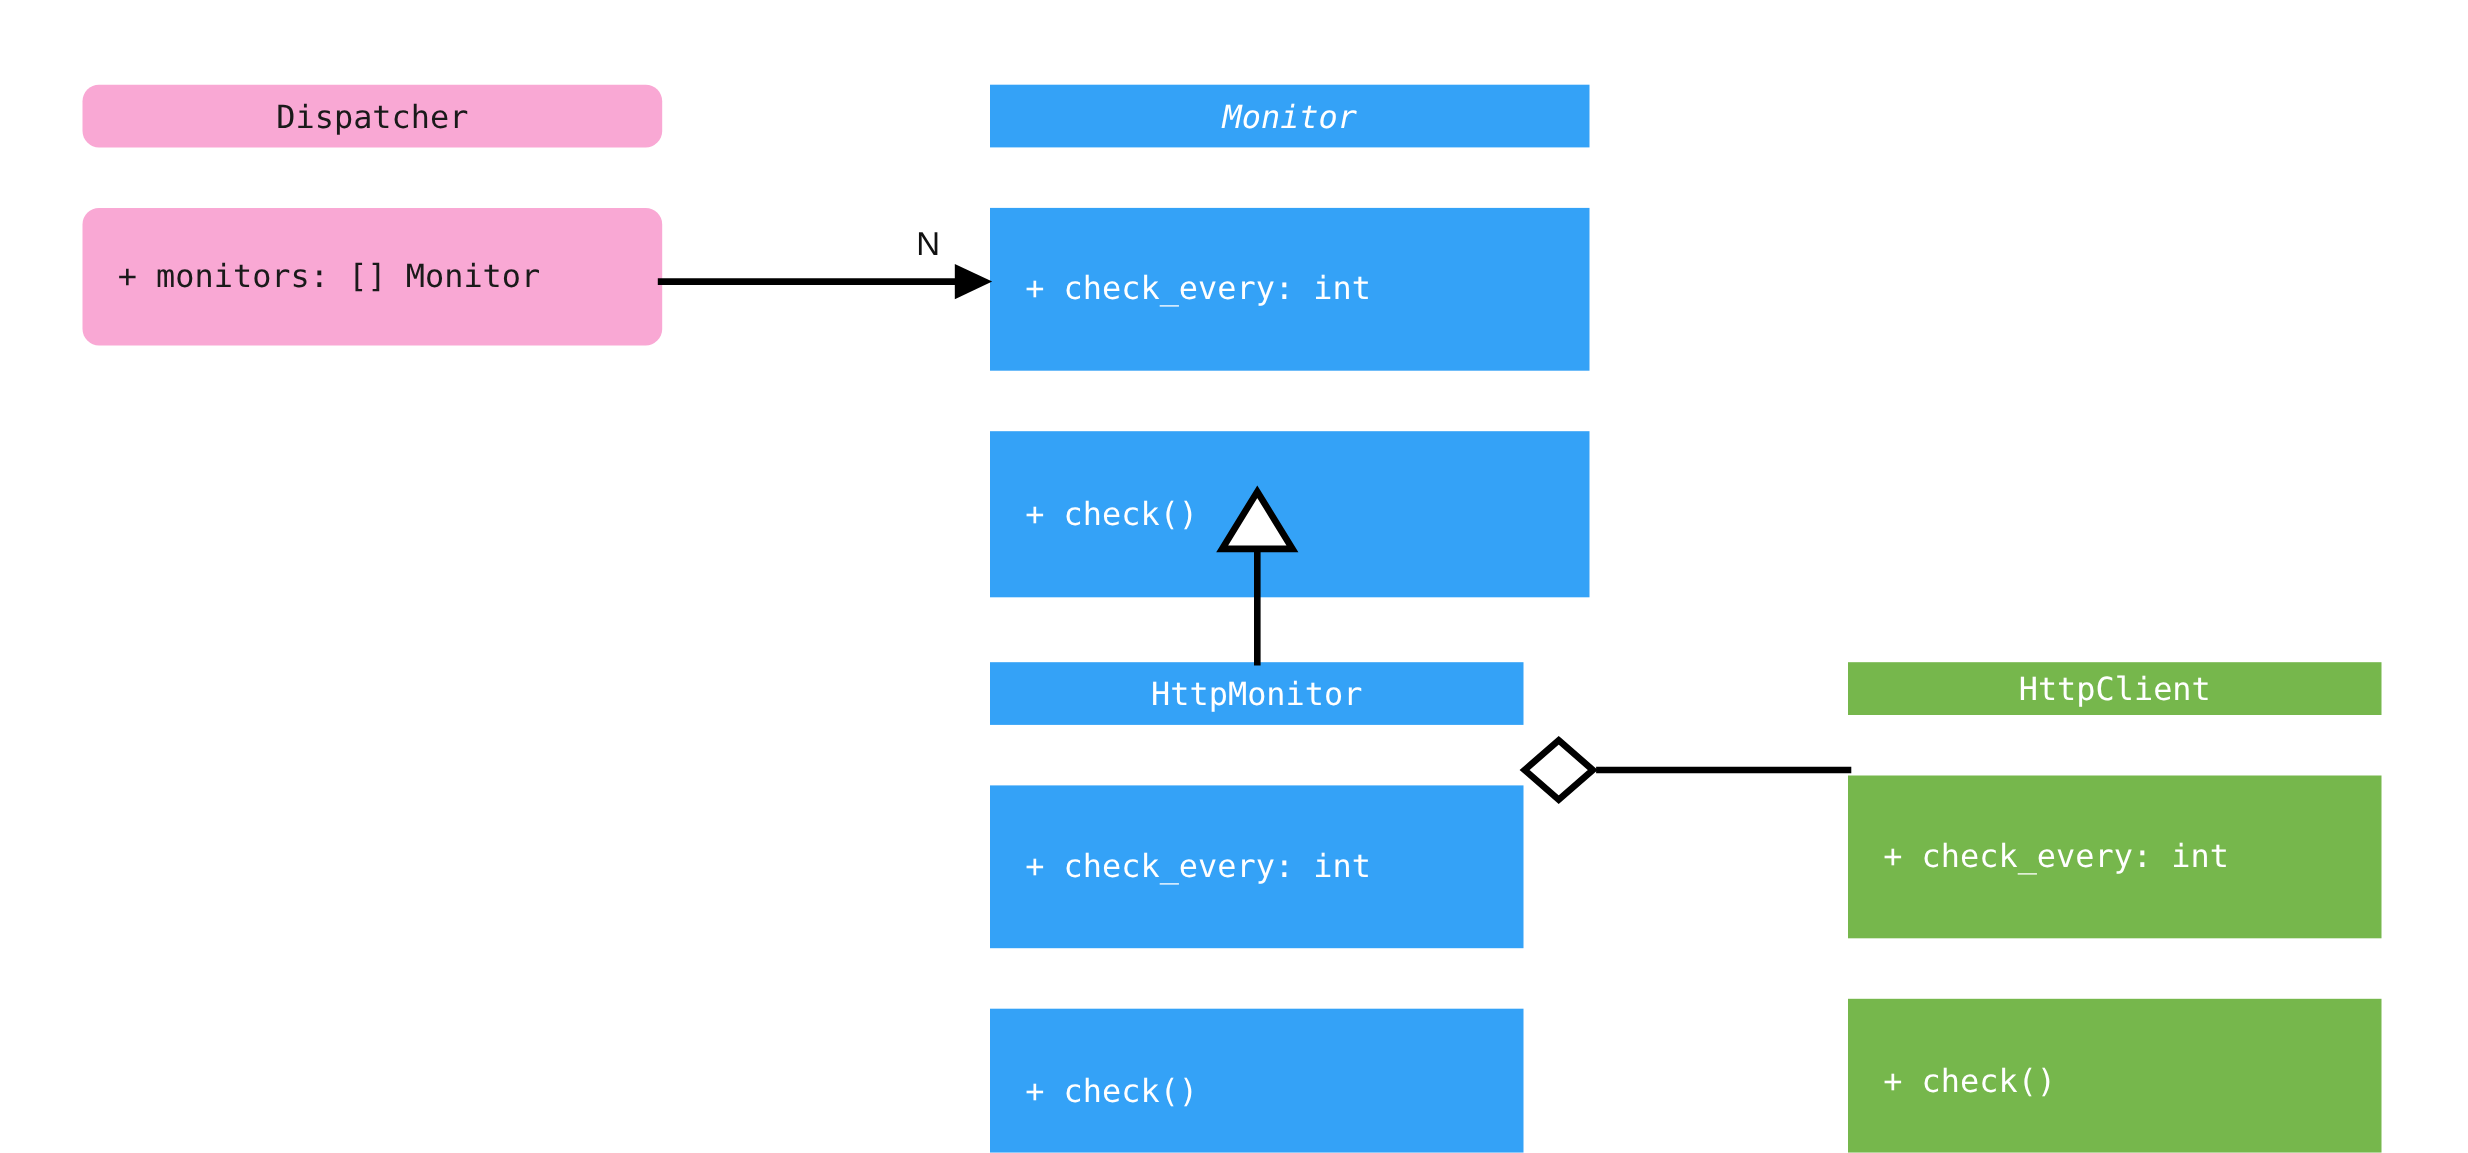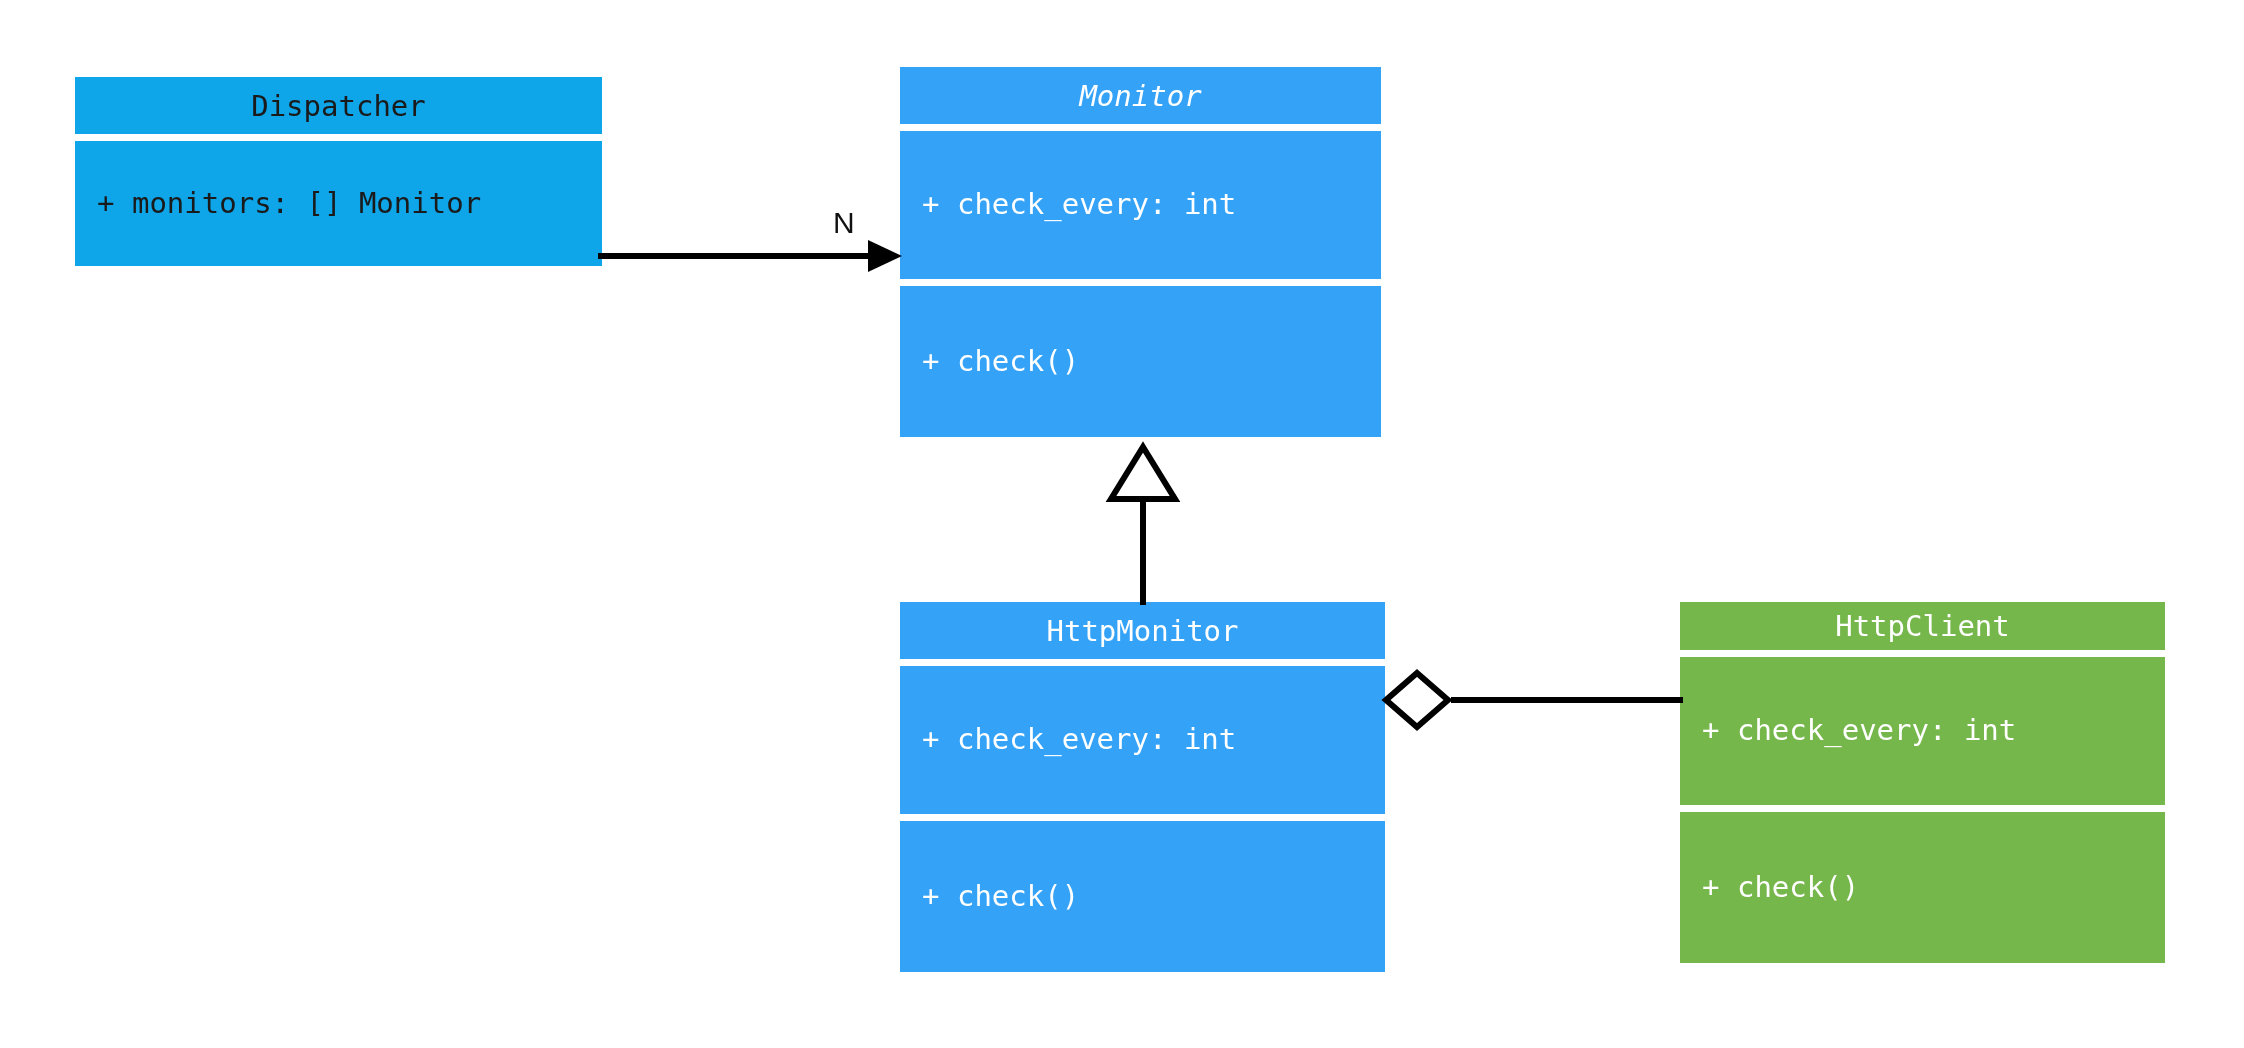--- a/index.html
+++ b/index.html
@@ -35,36 +35,37 @@
     font-size: 29px;
     letter-spacing: 0px;
     white-space: nowrap;
   }
   .uml-title.abstract {
     font-style: italic;
   }
   .uml-body {
     display: flex;
     align-items: center;
-    padding-left: 22px;
+    padding-left: 32px;
+    margin-top: 48px;
   }
   .uml-lines {
     font-size: 29px;
     line-height: 1.22;
     white-space: pre;
   }
 
   
   .sep {
     width: 100%;
     background: #ffffff;
   }
 
   
-  .theme-yellow .uml-compartment { background: #0ea5e9; }
+  .theme-yellow .uml-compartment { background: #f9a8d4; border-radius: 15px; }
   .theme-yellow .uml-title,
   .theme-yellow .uml-lines { color: #1a1a1a; }
 
   .theme-blue .uml-compartment { background: #34a2f7; }
   .theme-blue .uml-title,
   .theme-blue .uml-lines { color: #ffffff; }
 
   .theme-green .uml-compartment { background: #76b74c; }
   .theme-green .uml-title,
   .theme-green .uml-lines { color: #ffffff; }
@@ -89,21 +90,21 @@
 
   <div class="uml-class theme-yellow" style="left:75px; top:77px; width:527px; height:370px;">
     <div class="uml-compartment uml-title" style="height:57px;">Dispatcher</div>
     <div class="sep" style="height:7px;"></div>
     <div class="uml-compartment uml-body" style="height:125px;">
       <div class="uml-lines">+ monitors: [] Monitor</div>
     </div>
     <div class="sep" style="height:7px;"></div>
   </div>
 
-  <div class="uml-class theme-blue" style="left:900px; top:67px; width:481px; height:370px;">
+  <div class="uml-class theme-blue" style="left:900px; top:77px; width:545px; height:370px;">
     <div class="uml-compartment uml-title abstract" style="height:57px;">Monitor</div>
     <div class="sep" style="height:7px;"></div>
     <div class="uml-compartment uml-body" style="height:148px;">
       <div class="uml-lines">+ check_every: int</div>
     </div>
     <div class="sep" style="height:7px;"></div>
     <div class="uml-compartment uml-body" style="height:151px;">
       <div class="uml-lines">+ check()</div>
     </div>
   </div>

